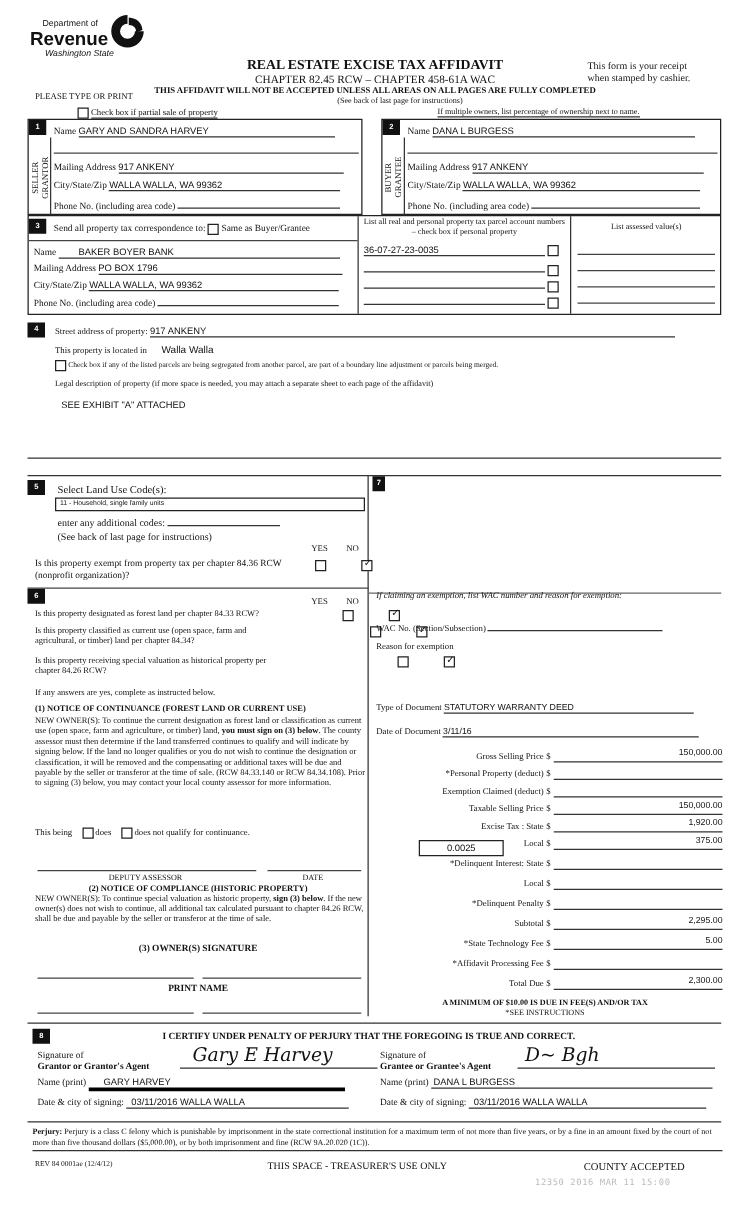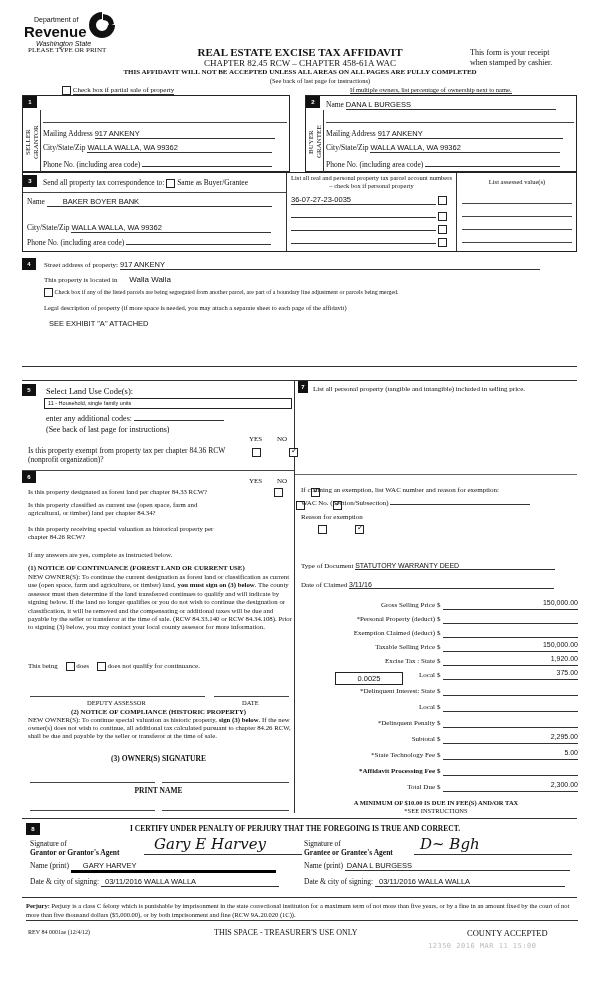--- a/index.html
+++ b/index.html
@@ -30,35 +30,39 @@
   <svg class="abs" style="left:63px;top:0;" width="30" height="30" viewBox="0 0 30 30">
     <path d="M15 2 A13 13 0 1 0 28 15 L21 15 A6 6 0 1 1 15 9 Z" fill="#111"></path>
     <path d="M16 10 Q22 10 22 16 L27 14 Q26 5 16 4 Z" fill="#111"></path>
   </svg>
 </div>
 
 <div class="abs b c" style="left:150px;top:46px;width:300px;font-size:11px;">REAL ESTATE EXCISE TAX AFFIDAVIT</div>
 <div class="abs c" style="left:150px;top:58px;width:300px;font-size:9px;">CHAPTER 82.45 RCW – CHAPTER 458-61A WAC</div>
 <div class="abs" style="left:470px;top:48px;font-size:8px;">This form is your receipt</div>
 <div class="abs" style="left:470px;top:58px;font-size:8px;">when stamped by cashier.</div>
-<div class="abs" style="left:28px;top:46px;font-size:7px;">PLEASE TYPE OR PRINT</div>
+<div class="abs" style="left:28px;top:73px;font-size:7px;">PLEASE TYPE OR PRINT</div>
 <div class="abs b c" style="left:80px;top:68px;width:440px;font-size:7px;">THIS AFFIDAVIT WILL NOT BE ACCEPTED UNLESS ALL AREAS ON ALL PAGES ARE FULLY COMPLETED</div>
 <div class="abs c" style="left:220px;top:77px;width:200px;font-size:6.5px;">(See back of last page for instructions)</div>
 <div class="abs" style="left:62px;top:86px;font-size:7px;">
   <span class="cb"></span>
   <span style="border-bottom:1px solid #333;">Check box if partial sale of property</span>
 </div>
 <div class="abs" style="left:350px;top:86px;font-size:6.5px;border-bottom:1px solid #333;">If multiple owners, list percentage of ownership next to name.</div>
 
 <div class="abs box" style="left:22px;top:95px;width:268px;height:77px;">
   <span class="num abs" style="left:0;top:0;">1</span>
   <div class="abs" style="left:0;top:14px;width:18px;height:62px;border-right:1px solid #333;">
     <div class="vert abs" style="left:1px;top:10px;height:44px;">
       <span>SELLER</span><br><span>GRANTOR</span>
     </div>
+  </div>
+  <div class="abs lbl" style="left:20px;top:4px;width:244px;">
+    <span>Name</span>
+    <span class="fill" style="border-bottom:1px solid #333;display:inline-block;width:205px;">GARY AND SANDRA HARVEY</span>
   </div>
   <div class="rowline" style="left:20px;top:26px;width:244px;"></div>
   <div class="abs lbl" style="left:20px;top:33px;width:244px;">
     <span>Mailing Address</span>
     <span class="fill" style="border-bottom:1px solid #333;display:inline-block;width:180px;">917 ANKENY</span>
   </div>
   <div class="abs lbl" style="left:20px;top:47px;width:244px;">
     <span>City/State/Zip</span>
     <span class="fill" style="border-bottom:1px solid #333;display:inline-block;width:185px;">WALLA WALLA, WA 99362</span>
   </div>
@@ -98,20 +102,24 @@
   <span class="num abs" style="left:0;top:2px;">3</span>
   <div class="abs lbl" style="left:20px;top:5px;">
     <span>Send all property tax correspondence to:</span>
     <span class="cb"></span>
     <span>Same as Buyer/Grantee</span>
   </div>
   <div class="rowline" style="left:0;top:19px;width:263px;"></div>
   <div class="abs lbl" style="left:4px;top:24px;">
     <span>Name</span>
     <span class="fill" style="border-bottom:1px solid #333;display:inline-block;width:225px;padding-left:16px;">BAKER BOYER BANK</span>
+  </div>
+  <div class="abs lbl" style="left:4px;top:37px;">
+    <span>Mailing Address</span>
+    <span class="fill" style="border-bottom:1px solid #333;display:inline-block;width:195px;">PO BOX 1796</span>
   </div>
   <div class="abs lbl" style="left:4px;top:50px;">
     <span>City/State/Zip</span>
     <span class="fill" style="border-bottom:1px solid #333;display:inline-block;width:200px;">WALLA WALLA, WA  99362</span>
   </div>
   <div class="abs lbl" style="left:4px;top:63px;">
     <span>Phone No. (including area code)</span>
     <span class="fill" style="border-bottom:1px solid #333;display:inline-block;width:145px;height:9px;"></span>
   </div>
 
@@ -216,37 +224,36 @@
   <div class="abs b c" style="left:0;top:373px;width:273px;font-size:7.5px;">(3)  OWNER(S) SIGNATURE</div>
   <div class="rowline" style="left:8px;top:401px;width:125px;"></div>
   <div class="rowline" style="left:140px;top:401px;width:127px;"></div>
   <div class="abs b c" style="left:0;top:405px;width:273px;font-size:7.5px;">PRINT NAME</div>
   <div class="rowline" style="left:8px;top:429px;width:125px;"></div>
   <div class="rowline" style="left:140px;top:429px;width:127px;"></div>
 </div>
 
 <div class="abs" style="left:295px;top:380px;width:282px;height:433px;border-top:1px solid #333;">
   <span class="num abs" style="left:3px;top:0;width:10px;">7</span>
-  <div class="abs" style="left:18px;top:2px;width:255px;font-size:7px;line-height:12px;">List all  personal property (tangible and intangible) included in selling price.</div>
   <div class="abs" style="left:18px;top:30px;width:255px;height:55px;"></div>
   <div class="rowline" style="left:0;top:93px;width:282px;border-color:#666;"></div>
-  <div class="abs" style="left:6px;top:105px;font-size:7px;">If claiming an exemption, list WAC number and reason for exemption:</div>
+  <div class="abs" style="left:6px;top:91px;font-size:7px;font-style:italic;">If claiming an exemption, list WAC number and reason for exemption:</div>
   <div class="abs" style="left:6px;top:116px;font-size:7px;">
     <span>WAC No. (Section/Subsection)</span>
     <span style="display:inline-block;width:140px;border-bottom:1px solid #333;height:8px;"></span>
   </div>
   <div class="abs" style="left:6px;top:132px;font-size:7px;">Reason for exemption</div>
   <div class="abs" style="left:6px;top:145px;width:270px;height:30px;"></div>
 
   <div class="abs" style="left:6px;top:181px;font-size:7px;">
     <span>Type of Document</span>
     <span class="fill" style="display:inline-block;width:200px;border-bottom:1px solid #333;font-size:7px;">STATUTORY WARRANTY DEED</span>
   </div>
   <div class="abs" style="left:6px;top:200px;font-size:7px;">
-    <span>Date of Claimed</span>
+    <span>Date of Document</span>
     <span class="fill" style="display:inline-block;width:205px;border-bottom:1px solid #333;font-size:7px;">3/11/16</span>
   </div>
 
   <div class="abs sans c" style="left:40px;top:291px;width:68px;height:13px;border:1px solid #222;font-size:7.5px;line-height:11px;">0.0025</div>
 
   <div class="abs" style="left:0;top:218px;width:282px;">
     <div class="abs" style="left:0;top:0;width:282px;height:14px;">
       <span class="abs r" style="right:142px;top:2px;font-size:7px;white-space:nowrap;">Gross Selling Price</span>
       <span class="abs" style="left:142px;top:2px;font-size:7px;">$</span>
       <span class="abs fill r" style="left:148px;top:0;width:135px;height:11px;border-bottom:1px solid #333;font-size:7px;">150,000.00</span>
@@ -294,21 +301,21 @@
     <div class="abs" style="left:0;top:134px;width:282px;height:14px;">
       <span class="abs r" style="right:142px;top:2px;font-size:7px;white-space:nowrap;">Subtotal</span>
       <span class="abs" style="left:142px;top:2px;font-size:7px;">$</span>
       <span class="abs fill r" style="left:148px;top:0;width:135px;height:11px;border-bottom:1px solid #333;font-size:7px;">2,295.00</span>
     </div>
     <div class="abs" style="left:0;top:150px;width:282px;height:14px;">
       <span class="abs r" style="right:142px;top:2px;font-size:7px;white-space:nowrap;">*State Technology Fee</span>
       <span class="abs" style="left:142px;top:2px;font-size:7px;">$</span>
       <span class="abs fill r" style="left:148px;top:0;width:135px;height:11px;border-bottom:1px solid #333;font-size:7px;">5.00</span>
     </div>
-    <div class="abs" style="left:0;top:166px;width:282px;height:14px;font-weight:bold;">
+    <div class="abs" style="left:0;top:166px;width:282px;height:14px;">
       <span class="abs r" style="right:142px;top:2px;font-size:7px;white-space:nowrap;">*Affidavit Processing Fee</span>
       <span class="abs" style="left:142px;top:2px;font-size:7px;">$</span>
       <span class="abs fill r" style="left:148px;top:0;width:135px;height:11px;border-bottom:1px solid #333;font-size:7px;"></span>
     </div>
     <div class="abs" style="left:0;top:182px;width:282px;height:14px;">
       <span class="abs r" style="right:142px;top:2px;font-size:7px;white-space:nowrap;">Total Due</span>
       <span class="abs" style="left:142px;top:2px;font-size:7px;">$</span>
       <span class="abs fill r" style="left:148px;top:0;width:135px;height:11px;border-bottom:1px solid #333;font-size:7px;">2,300.00</span>
     </div>
   </div>

